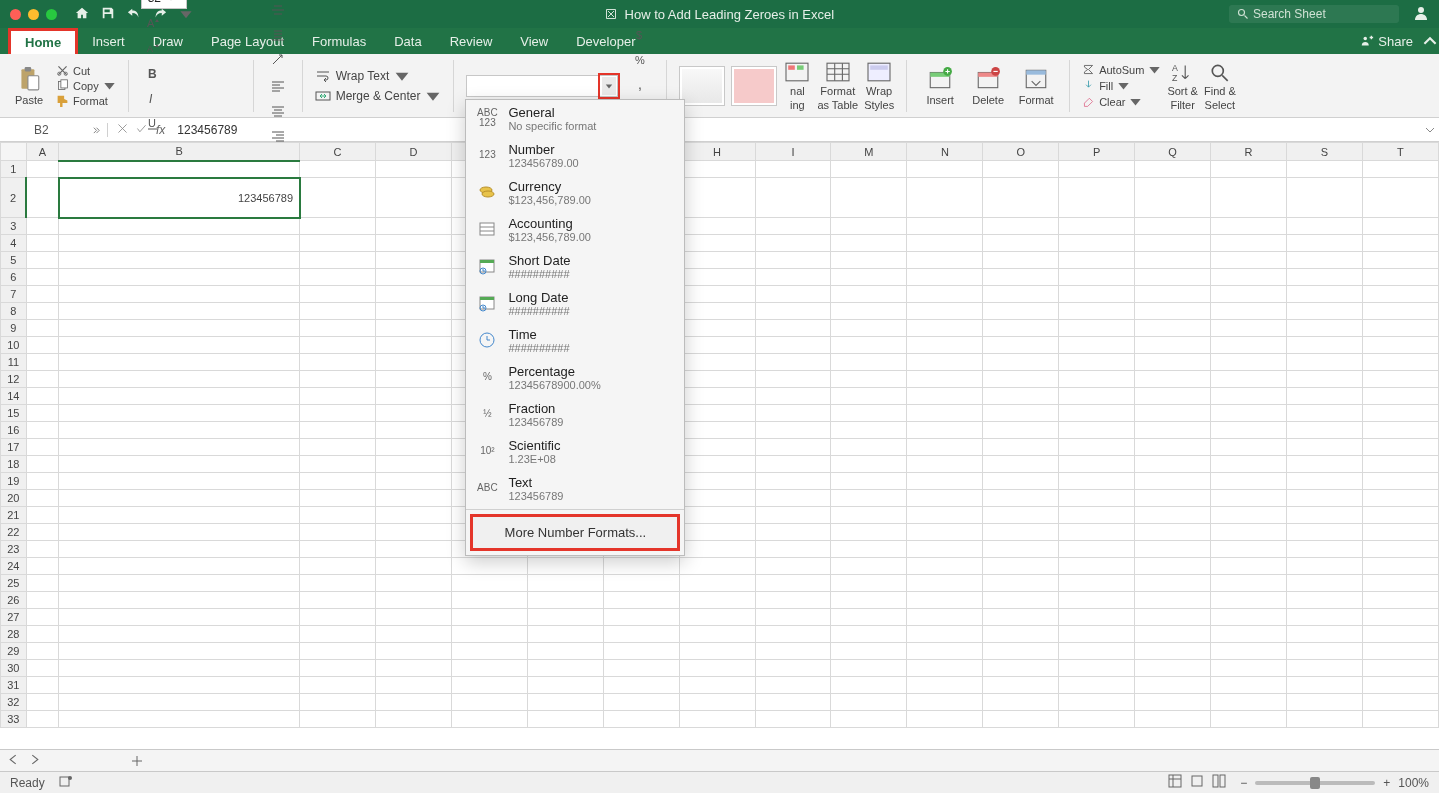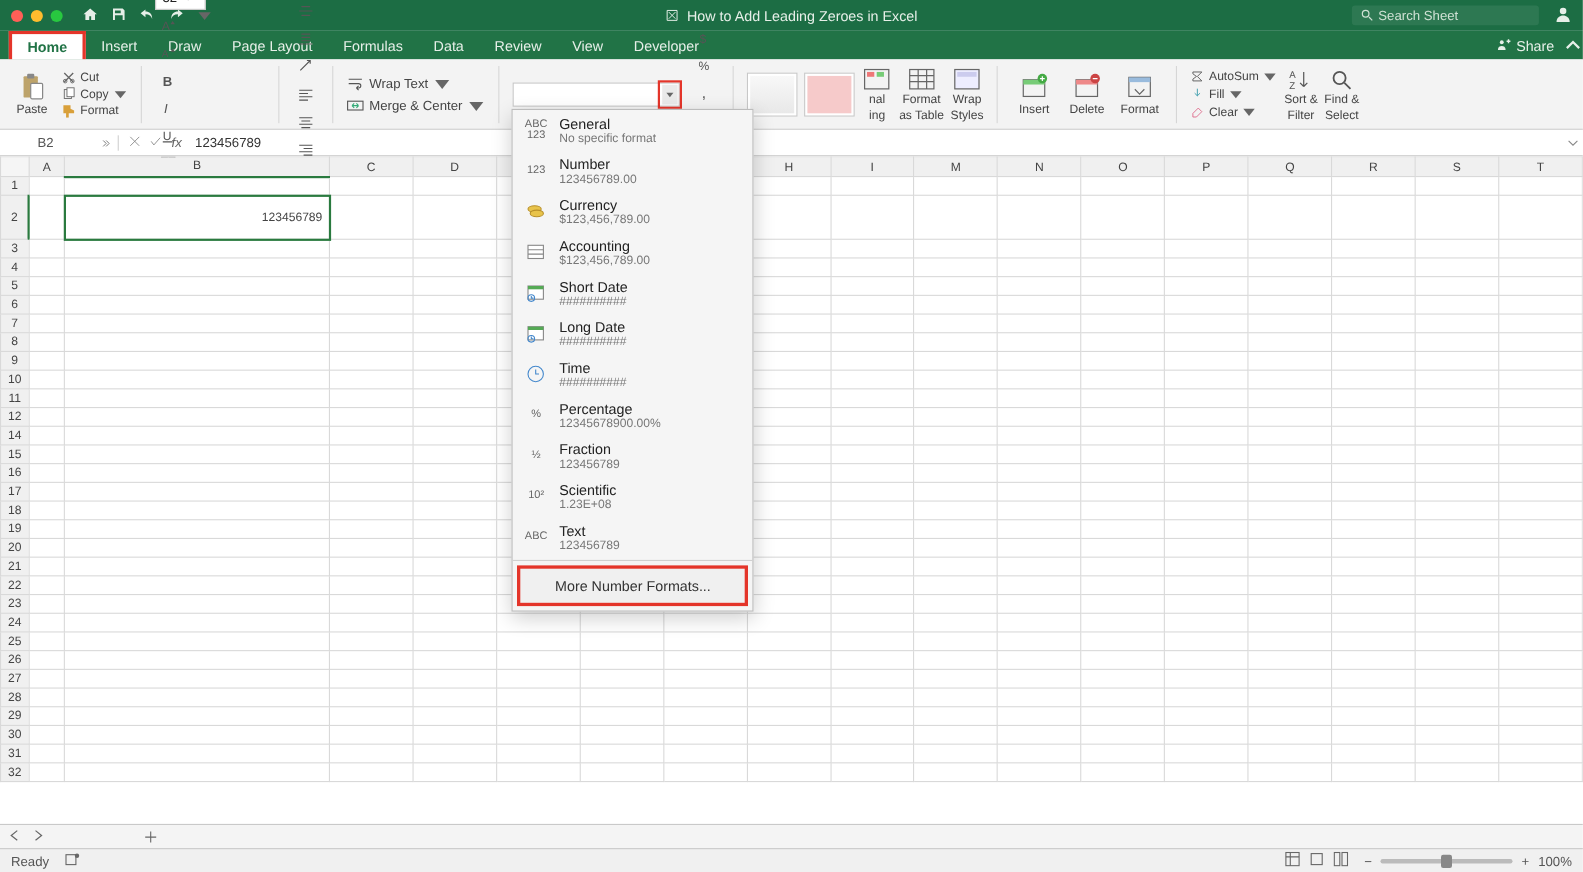--- a/index.html
+++ b/index.html
@@ -1320,20 +1320,40 @@
             <td></td>
             <td></td>
             <td></td>
             <td></td>
             <td></td>
             <td></td>
             <td></td>
             <td></td>
             <td></td>
           </tr>
+          <tr>
+            <th>33</th>
+            <td></td>
+            <td></td>
+            <td></td>
+            <td></td>
+            <td></td>
+            <td></td>
+            <td></td>
+            <td></td>
+            <td></td>
+            <td></td>
+            <td></td>
+            <td></td>
+            <td></td>
+            <td></td>
+            <td></td>
+            <td></td>
+            <td></td>
+          </tr>
         </tbody>
       </table>
   </div>
   <div class="sheet-tabbar">
     <div class="navarrows">
       <span><svg viewBox="0 0 10 10">
             <path d="M7 1 2 5l5 4" stroke="#666" fill="none"></path>
           </svg></span>
       <span><svg viewBox="0 0 10 10">
             <path d="M3 1l5 4-5 4" stroke="#666" fill="none"></path>

